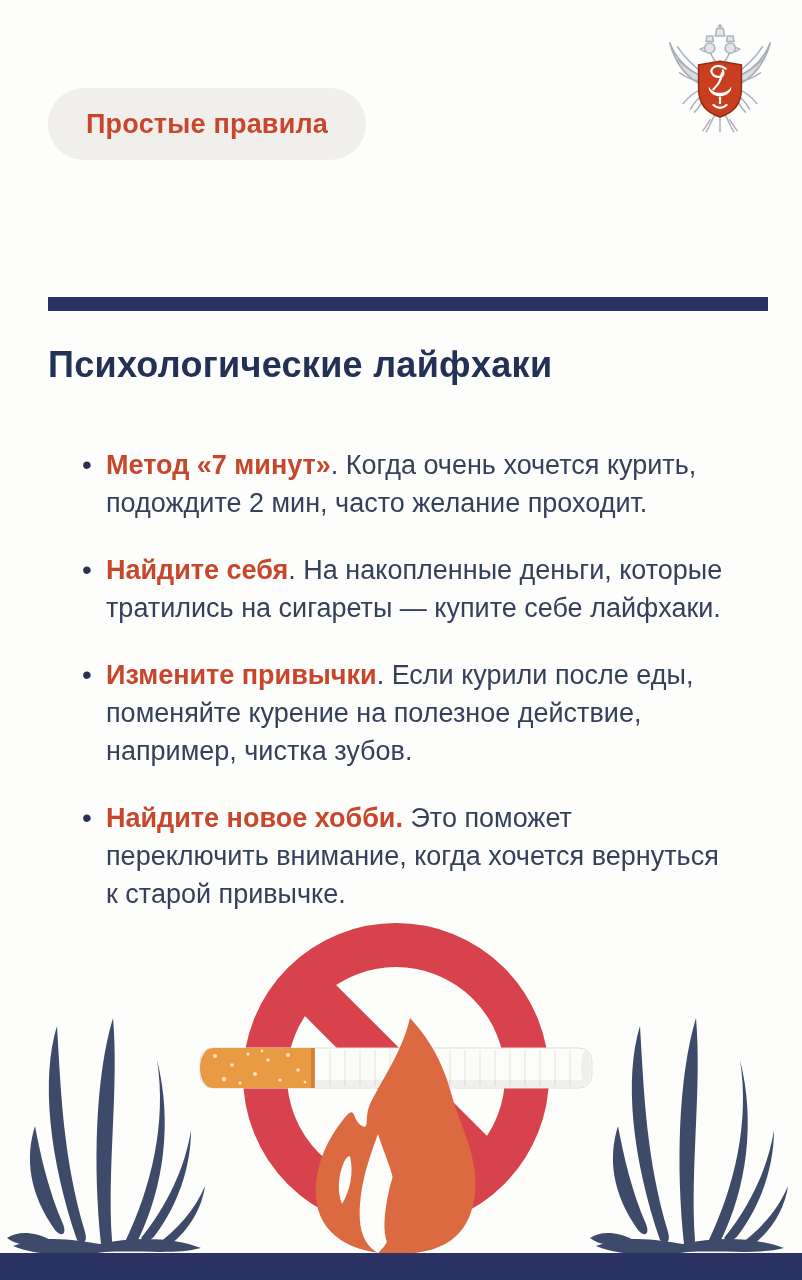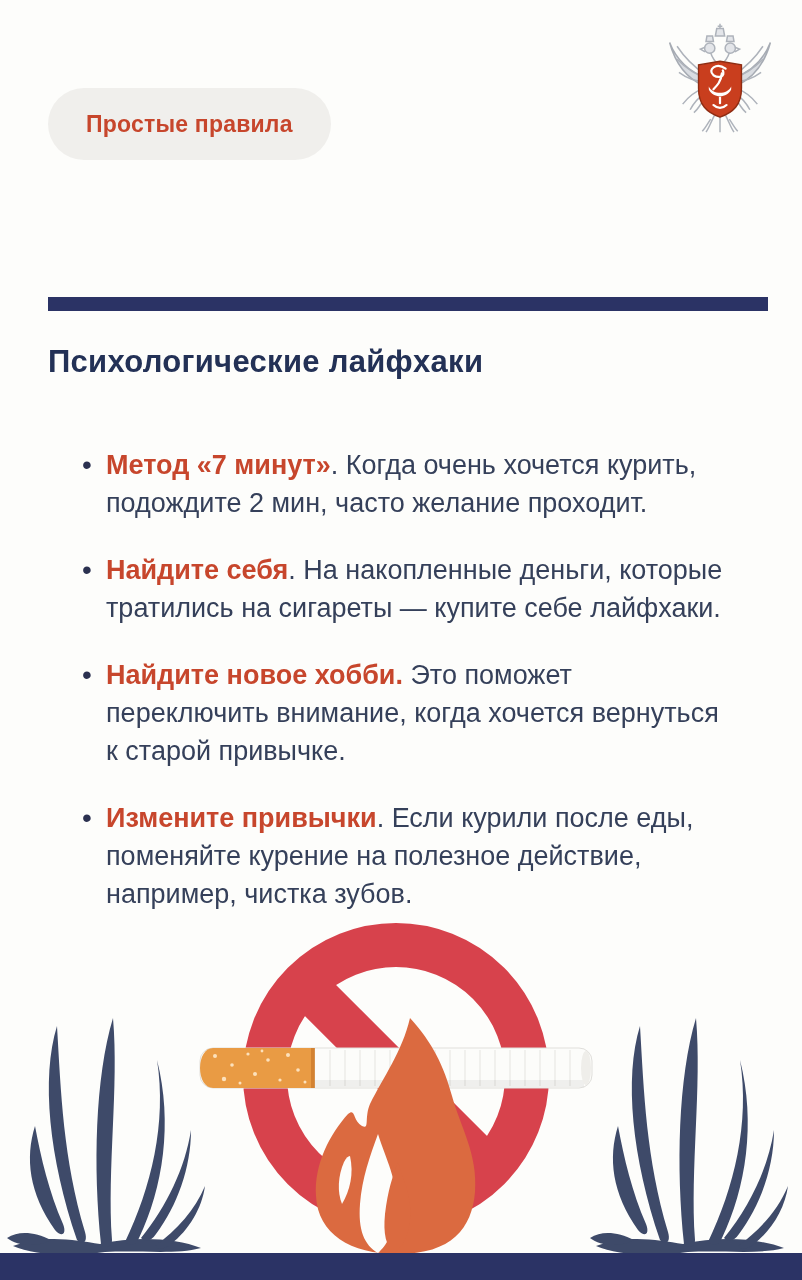--- a/index.html
+++ b/index.html
@@ -8,30 +8,30 @@
     position:relative;width:802px;height:1280px;background:#fdfdfb;
     overflow:hidden;
   }
   
   .badge{
     position:absolute;left:48px;top:88px;height:72px;
     background:#f0efec;border-radius:36px;display:flex;align-items:center;
     padding:0 38px;
   }
   .badge-label{
-    color:#c7462c;font-size:23px;font-weight:bold;letter-spacing:.2px;white-space:nowrap;
+    color:#c7462c;font-size:27px;font-weight:bold;letter-spacing:.2px;white-space:nowrap;
   }
   
   .emblem{position:absolute;left:664px;top:16px;width:112px;height:124px;}
   
   .divider{position:absolute;left:48px;top:297px;width:720px;height:14px;background:#2b3365;}
   
   .title{
     position:absolute;left:48px;top:344px;margin:0;
-    color:#233156;font-size:31px;font-weight:bold;letter-spacing:.3px;
+    color:#233156;font-size:36px;font-weight:bold;letter-spacing:.3px;
   }
   
   .tips{
     position:absolute;left:48px;top:446px;width:690px;margin:0;padding:0;list-style:none;
   }
   .tips li{
     position:relative;margin:0 0 29px 0;padding-left:58px;
     color:#35405a;font-size:27px;line-height:38px;max-width:672px;
   }
   .tips li::before{
@@ -107,22 +107,22 @@
     </g>
   </svg>
 
   <div class="divider"></div>
 
   <h1 class="title">Психологические лайфхаки</h1>
 
   <ul class="tips">
     <li><span class="tip-lead">Метод «7 минут»</span><span>. Когда очень хочется курить, подождите 2 мин, часто желание проходит.</span></li>
     <li><span class="tip-lead">Найдите себя</span><span>. На накопленные деньги, которые тратились на сигареты — купите себе лайфхаки.</span></li>
+    <li><span class="tip-lead">Измените привычки</span><span>. Если курили после еды, поменяйте курение на полезное действие, например, чистка зубов.</span></li>
     <li><span class="tip-lead">Найдите новое хобби.</span><span> Это поможет переключить внимание, когда хочется вернуться к старой привычке.</span></li>
-    <li><span class="tip-lead">Измените привычки</span><span>. Если курили после еды, поменяйте курение на полезное действие, например, чистка зубов.</span></li>
   </ul>
 
   <svg class="illustration" viewBox="0 0 802 390">
     <defs>
       <g id="seaweed">
         <path d="M8,238 C40,226 70,232 95,236 C130,228 170,230 196,240 C170,247 135,242 100,244 C60,250 28,246 8,238 Z"></path>
         <path d="M2,230 C14,222 30,224 46,232 C32,240 12,238 2,230 Z"></path>
         <path d="M30,118 C20,150 24,185 50,222 C57,230 62,226 58,216 C44,184 36,150 30,118 Z"></path>
         <path d="M52,18 C36,70 44,150 72,232 C78,238 83,234 80,224 C58,150 56,85 52,18 Z"></path>
         <path d="M108,10 C90,70 88,160 96,236 C100,241 107,240 107,232 C102,160 114,80 108,10 Z"></path>

